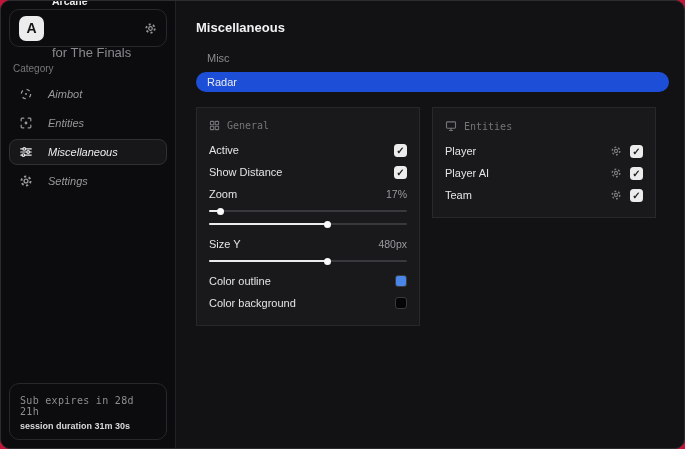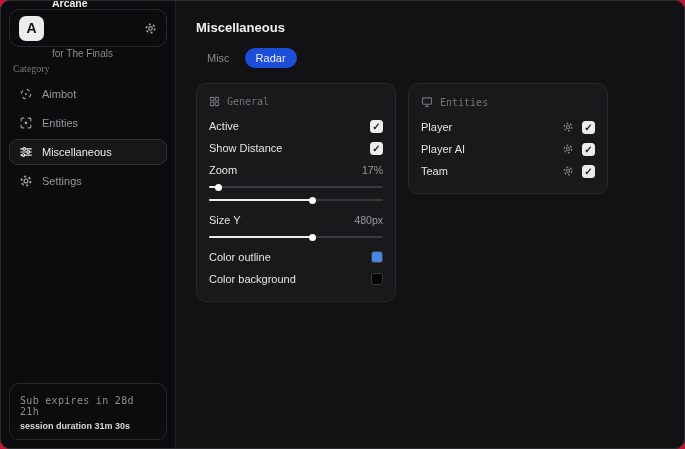--- a/index.html
+++ b/index.html
@@ -31,56 +31,56 @@
     padding:0 9px; gap:8px;
   }
   .avatar {
     width:25px; height:25px; border-radius:7px;
     background:#ececec; color:#141414;
     font-weight:bold; font-size:14px;
     display:flex; align-items:center; justify-content:center;
   }
   .brand-text { display:flex; flex-direction:column; line-height:1.15;gap:39px; }
   .brand-title { color:#ececec; font-size:10.5px; font-weight:bold; }
-  .brand-sub { color:#8a8a8e; font-size:10px; }
+  .brand-sub { color:#8a8a8e; font-size:13px; }
   .brand-gear { margin-left:auto; color:#9a9a9e; display:flex; cursor:pointer; }
-  .category-label { color:#78787c; font-size:10px; margin:16px 4px 7px;font-family:Liberation Serif, serif; }
+  .category-label { color:#78787c; font-size:10px; margin:16px 4px 7px; }
   .nav { display:flex; flex-direction:column; gap:3px; }
   .nav-item {
-    height:26px; display:flex; align-items:center; gap:9px;
+    height:26px; display:flex; align-items:center; gap:15px;
     padding:0 9px; border-radius:8px; border:1px solid transparent;
-    color:#98989c; font-size:11px; cursor:pointer;
+    color:#98989c; font-size:11px; cursor:pointer;font-style:italic;
   }
   .nav-item .nicon { display:flex; color:inherit; }
   .nav-item.active {
     background:#17171a; border-color:#303034; color:#ececec;
   }
   .sidebar-footer { margin-top:auto; }
   .sub-card {
     border:1px solid #28282c; border-radius:10px;
     padding:11px 10px 8px;
   }
   .sub-line1 {
     font-family:"DejaVu Sans Mono", monospace;
     color:#8f8f93; font-size:10px; letter-spacing:0.3px;
   }
   .sub-line2 { color:#d9d9dc; font-size:9px; font-weight:bold; margin-top:4px; }
   
   .main { flex:1; padding:14px 15px 0 20px; }
   .page-title { color:#f2f2f2; font-size:13px; font-weight:bold; margin-top:5px; }
-  .tabs { display:flex; gap:4px; margin-top:13px; }
+  .tabs { display:flex; gap:4px; margin-top:13px;flex-direction:column; }
   .tab {
     font-size:11px; color:#8a8a8e; padding:4px 11px;
     border-radius:999px; cursor:pointer;
   }
   .tab.active { background:#1d4ed8; color:#ececec; }
   .panels { display:flex; gap:12px; margin-top:15px; align-items:flex-start; }
   .panel {
-    width:200px; background:#19191c;
-    border:1px solid #28282c; border-radius:10px;
+    width:224px; background:#19191c;
+    border:1px solid #28282c; border-radius:0;
     padding:9px 12px 11px;
   }
   .panel-header {
     display:flex; align-items:center; gap:7px;
     color:#757579; margin:3px 0 8px;
     font-family:"DejaVu Sans Mono", monospace; font-size:10px;
   }
   .row {
     display:flex; align-items:center; justify-content:space-between;
     height:22px;

